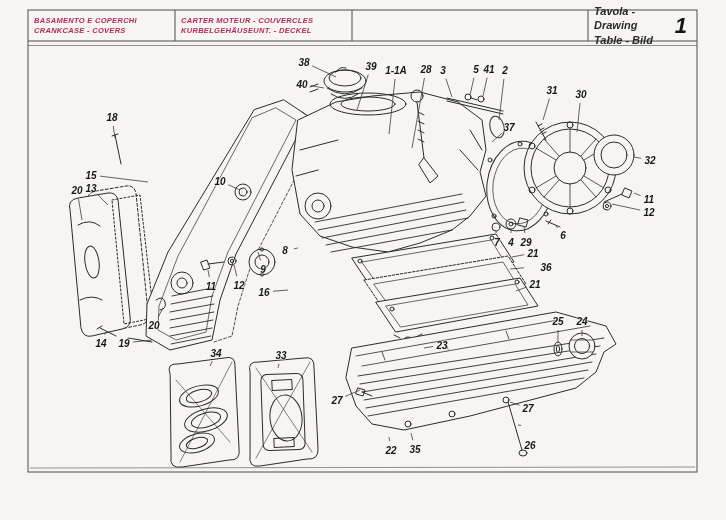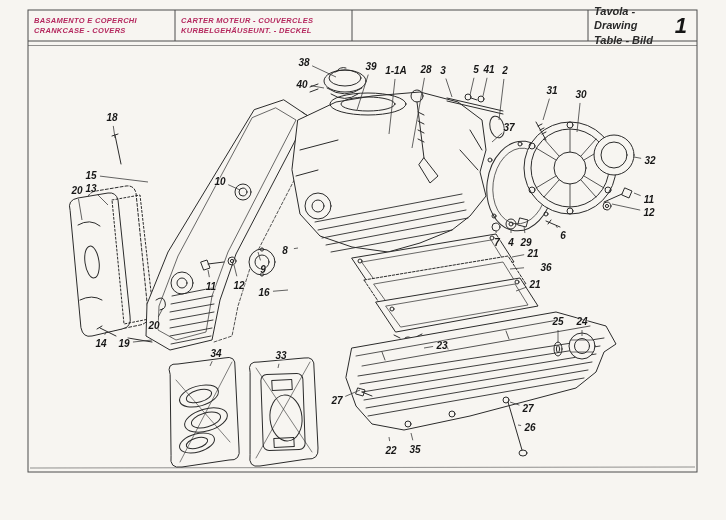--- a/index.html
+++ b/index.html
@@ -282,17 +282,17 @@
       <div class="callout" style="left: 154px; top: 325px;">20</div>
       <div class="callout" style="left: 558px; top: 321px;">25</div>
       <div class="callout" style="left: 582px; top: 321px;">24</div>
       <div class="callout" style="left: 101px; top: 343px;">14</div>
       <div class="callout" style="left: 124px; top: 343px;">19</div>
       <div class="callout" style="left: 216px; top: 353px;">34</div>
       <div class="callout" style="left: 281px; top: 355px;">33</div>
       <div class="callout" style="left: 442px; top: 345px;">23</div>
       <div class="callout" style="left: 337px; top: 400px;">27</div>
       <div class="callout" style="left: 528px; top: 408px;">27</div>
-      <div class="callout" style="left: 530px; top: 427px;">26</div>
+      <div class="callout" style="left: 530px; top: 445px;">26</div>
       <div class="callout" style="left: 391px; top: 450px;">22</div>
       <div class="callout" style="left: 415px; top: 449px;">35</div>
     </div>
 </div>
 
 </body></html>

